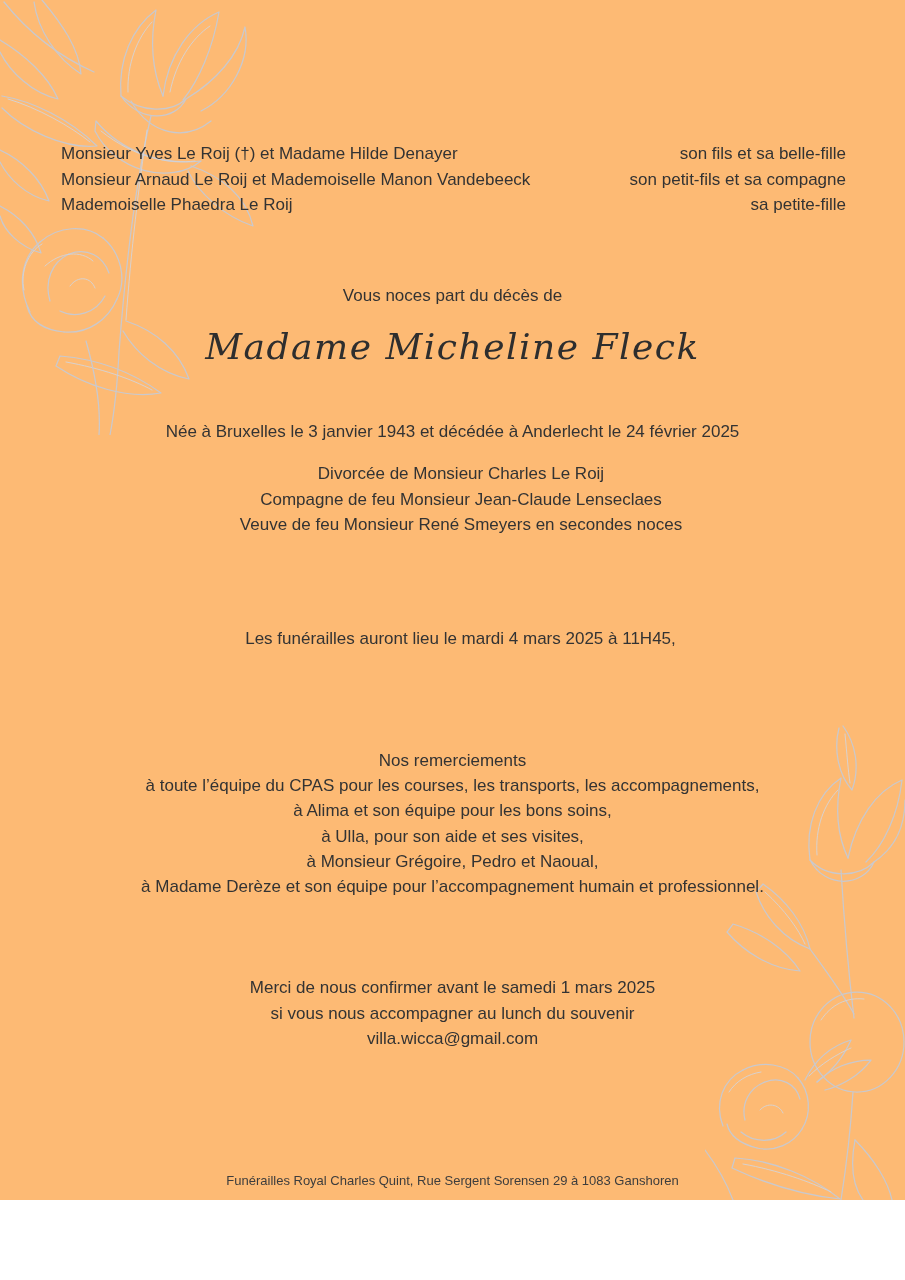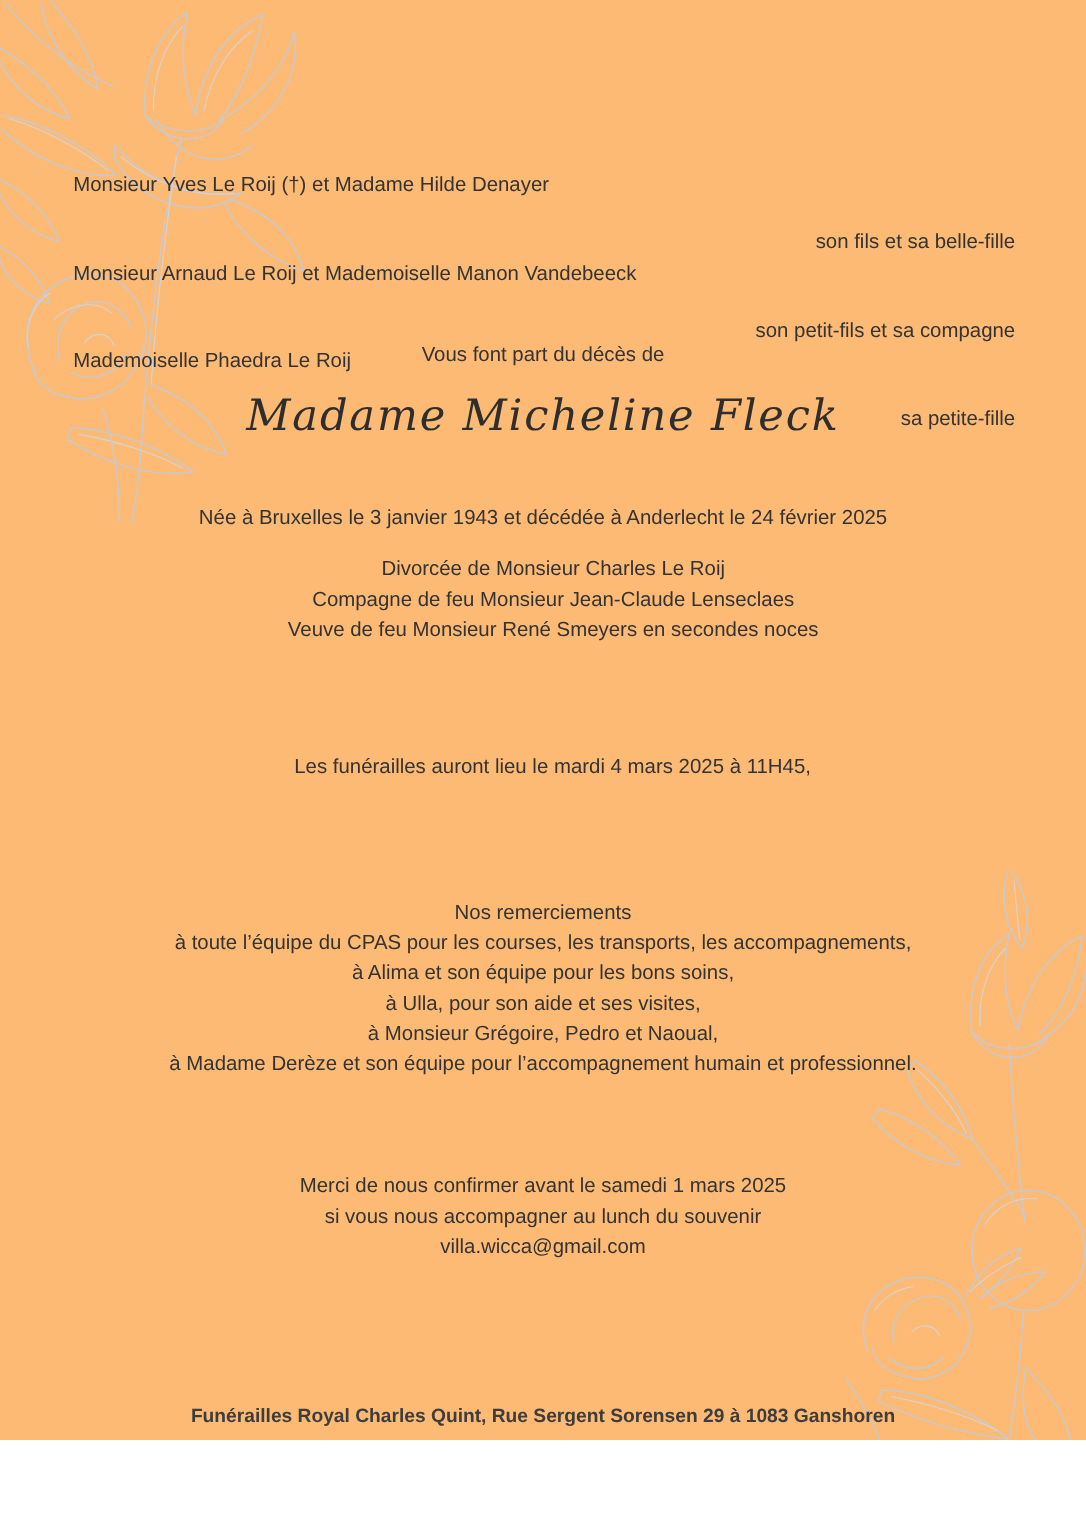--- a/index.html
+++ b/index.html
@@ -19,21 +19,21 @@
   .decor-br { right: 0; bottom: 0; }
   .decor path, .decor ellipse { fill: none; stroke: #c9c9ce; stroke-width: 1.25; stroke-linecap: round; stroke-linejoin: round; }
   .decor .thin { stroke-width: 0.9; stroke: #d4d4d8; }
 
   .family {
     position: absolute;
     top: 141px; left: 61px; right: 59px;
     font-size: 17px; line-height: 25.5px;
   }
   .family-row { display: flex; justify-content: space-between; }
-  .family-row .rel { text-align: center; white-space: nowrap; padding-left: 12px; margin-top: 48px; }
+  .family-row .rel { text-align: center; white-space: nowrap; padding-left: 12px; }
 
   .center-line { position: absolute; left: 0; right: 0; text-align: center; }
 
   .announcement { top: 284px; font-size: 17px; line-height: 24px; }
 
   .deceased-name {
     top: 322px;
     font-family: "DejaVu Serif", serif;
     font-style: italic;
     font-size: 36px;
@@ -45,21 +45,21 @@
   .life-dates { top: 420px; font-size: 17px; line-height: 24px; }
 
   .marital { top: 461px; font-size: 17px; line-height: 25.5px; padding-left: 17px; }
 
   .funeral { top: 626px; font-size: 17px; line-height: 25.5px; padding-left: 16px; }
 
   .thanks { top: 748px; font-size: 17px; line-height: 25.2px; }
 
   .rsvp { top: 975px; font-size: 17px; line-height: 25.5px; }
 
-  .footer { top: 1172px; font-size: 16px; line-height: 18px; color: #3d3d3d; font-weight: bold; }
+  .footer { top: 1172px; font-size: 13px; line-height: 18px; color: #3d3d3d; }
 </style>
 </head>
 <body>
 
 <div class="page">
 
   <svg class="decor decor-tl" width="265" height="435" viewBox="0 0 265 435" aria-hidden="true">
 
     <path d="M4,2 C28,32 58,56 94,72"></path>
     <path d="M42,0 C62,24 79,48 81,74 C56,58 38,30 34,2"></path>
@@ -155,21 +155,21 @@
     <div class="family-row">
       <span>Monsieur Arnaud Le Roij et Mademoiselle Manon Vandebeeck</span>
       <span class="rel">son petit-fils et sa compagne</span>
     </div>
     <div class="family-row">
       <span>Mademoiselle Phaedra Le Roij</span>
       <span class="rel">sa petite-fille</span>
     </div>
   </div>
 
-  <div class="center-line announcement">Vous font part du décès de</div>
+  <div class="center-line announcement">Vous noces part du décès de</div>
 
   <div class="center-line deceased-name">Madame Micheline Fleck</div>
 
   <div class="center-line life-dates">Née à Bruxelles le 3 janvier 1943 et décédée à Anderlecht le 24 février 2025</div>
 
   <div class="center-line marital">
     <div>Divorcée de Monsieur Charles Le Roij</div>
     <div>Compagne de feu Monsieur Jean-Claude Lenseclaes</div>
     <div>Veuve de feu Monsieur René Smeyers en secondes noces</div>
   </div>

